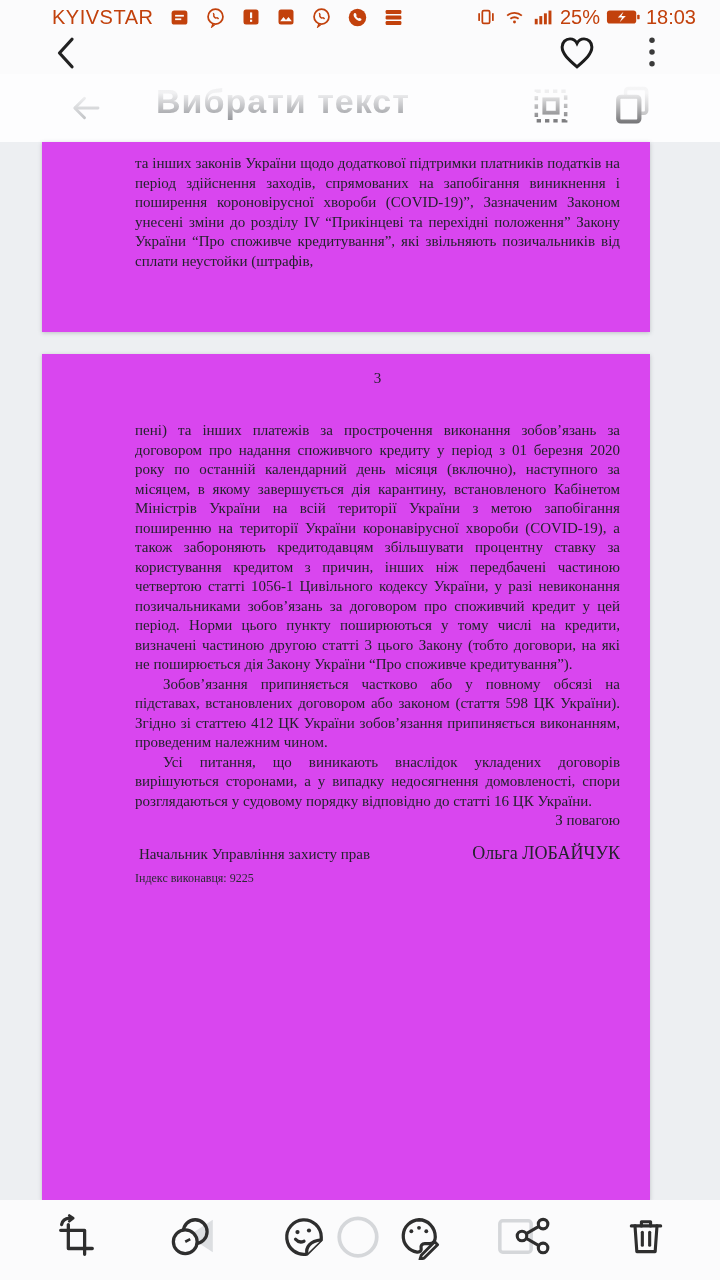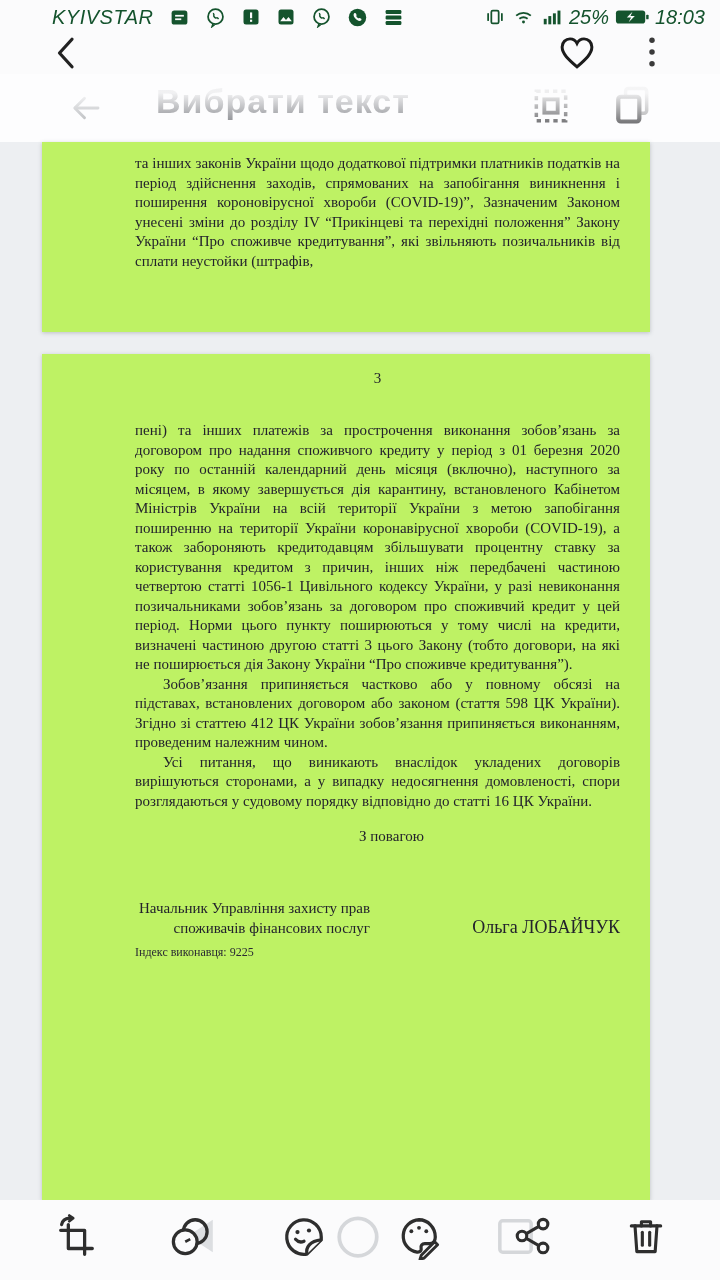--- a/index.html
+++ b/index.html
@@ -2,21 +2,21 @@
 <html><head>
 <meta charset="utf-8">
 <style>
   * { margin:0; padding:0; box-sizing:border-box; }
   html,body { width:720px; height:1280px; }
   body { font-family:"Liberation Sans", sans-serif; background:#ffffff; overflow:hidden; }
   .screen { position:relative; width:720px; height:1280px; background:#fbfbfc; }
 
   
   .statusbar { position:absolute; top:0; left:0; right:0; height:32px;
-    display:flex; align-items:center; color:#14532d; padding:2px 15px 0 52px;font-style:italic; }
+    display:flex; align-items:center; color:#c2410c; padding:2px 24px 0 52px; }
   .sb-carrier { font-size:20px; letter-spacing:.5px; }
   .sb-notifs { display:flex; align-items:center; gap:15px; margin-left:16px; }
   .sb-right { margin-left:auto; display:flex; align-items:center; gap:6px; }
   .sb-text { font-size:20px; }
   .sb-ic { display:inline-flex; }
 
   
   .gallery-header { position:absolute; top:32px; left:0; right:0; height:42px; background:transparent; }
   .gh-back { position:absolute; left:52px; top:2px; color:#222; cursor:pointer; }
   .gh-heart { position:absolute; left:556px; top:-1px; color:#1c1c1c; cursor:pointer; }
@@ -27,34 +27,34 @@
   .photo-appbar { position:absolute; top:0; left:0; right:0; height:68px; background:#fdfdfe; }
   .pa-back { position:absolute; left:68px; top:16px; color:#9fa2a6; }
   .pa-title { position:absolute; left:156px; top:8px; font-size:34px; font-weight:bold;
     color:#606268; letter-spacing:1px; }
   .pa-select { position:absolute; left:531px; top:12px; color:#3f3f42; }
   .pa-copy { position:absolute; left:610px; top:9px; color:#3f3f42; }
   .photo-appbar::after { content:""; position:absolute; inset:0; pointer-events:none;
     background:linear-gradient(180deg, rgba(253,253,254,.92) 28%, rgba(253,253,254,0) 92%); }
 
   .doc-area { position:absolute; top:68px; left:0; width:720px; height:1058px; background:#edeff2; }
-  .page { position:absolute; left:42px; width:608px; background:#bef264;
+  .page { position:absolute; left:42px; width:608px; background:#d946ef;
     box-shadow:0 1px 4px rgba(70,75,82,.28); }
   .page1 { top:0; height:190px; padding:12px 30px 0 93px; }
   .page2 { top:212px; height:846px; padding:16px 30px 0 93px; }
 
   .doc-text { font-family:"Liberation Serif", serif; font-size:15px; line-height:19.5px;
     color:#23232c; text-align:justify; }
   .page-number { font-family:"Liberation Serif", serif; font-size:15px; color:#23232c;
     text-align:center; margin-bottom:34px; }
   .p-indent { text-indent:28px; }
-  .closing { margin-top:16px; text-indent:28px; text-align:center; }
+  .closing { margin-top:0; text-indent:28px; text-align:right; }
   .sig-row { display:flex; justify-content:space-between; align-items:flex-end; margin-top:12px; padding-left:4px; }
   .sig-left { font-family:"Liberation Serif", serif; font-size:15px; line-height:20px;
-    color:#23232c; text-align:right;margin-top:39px; }
+    color:#23232c; text-align:center; }
   .sig-name { font-family:Liberation Serif, serif; font-size:18px; color:#23232c; white-space:nowrap; }
   .doc-footer { margin-top:6px; font-family:"Liberation Serif", serif; font-size:12px;
     line-height:16px; color:#2a2a33; text-align:left; }
 
   
   .ghost { position:absolute; color:#d5d7da; }
 
   
   .toolbar { position:absolute; top:1200px; left:0; right:0; height:80px; background:#fbfbfc; }
   .tb-icon { position:absolute; top:14px; color:#2e2e2e; cursor:pointer; }
@@ -201,21 +201,20 @@
 
       <div class="page page2">
         <div class="page-number">3</div>
         <p class="doc-text">пені) та інших платежів за прострочення виконання  зобов’язань за  договором про надання споживчого кредиту у період з 01 березня 2020 року по останній календарний  день  місяця  (включно),  наступного  за  місяцем,  в  якому завершується дія карантину, встановленого Кабінетом Міністрів України на всій території  України  з  метою  запобігання  поширенню  на  території  України коронавірусної  хвороби  (COVID-19),  а  також  забороняють  кредитодавцям збільшувати процентну ставку за користування кредитом з причин, інших ніж передбачені частиною четвертою статті 1056-1 Цивільного кодексу України, у разі невиконання позичальниками зобов’язань за договором про споживчий кредит у цей період. Норми цього пункту поширюються у тому числі на кредити, визначені частиною другою статті 3 цього Закону (тобто договори, на які не поширюється дія Закону України “Про споживче кредитування”).</p>
         <p class="doc-text p-indent">Зобов’язання припиняється частково або  у повному обсязі на підставах, встановлених договором або законом (стаття 598 ЦК України). Згідно зі статтею 412 ЦК України зобов’язання припиняється виконанням, проведеним належним чином.</p>
         <p class="doc-text p-indent">Усі питання, що виникають внаслідок укладених договорів вирішуються сторонами, а у випадку недосягнення домовленості, спори розглядаються у судовому порядку відповідно до статті 16 ЦК України.</p>
         <p class="doc-text closing">З повагою</p>
         <div class="sig-row">
           <div class="sig-left">
             <div>Начальник Управління захисту прав</div>
-            <div>споживачів фінансових послуг</div>
           </div>
           <div class="sig-name">Ольга ЛОБАЙЧУК</div>
         </div>
         <div class="doc-footer">
           <div>Індекс виконавця: 9225</div>
         </div>
       </div>
 
     </div>
   </div>

